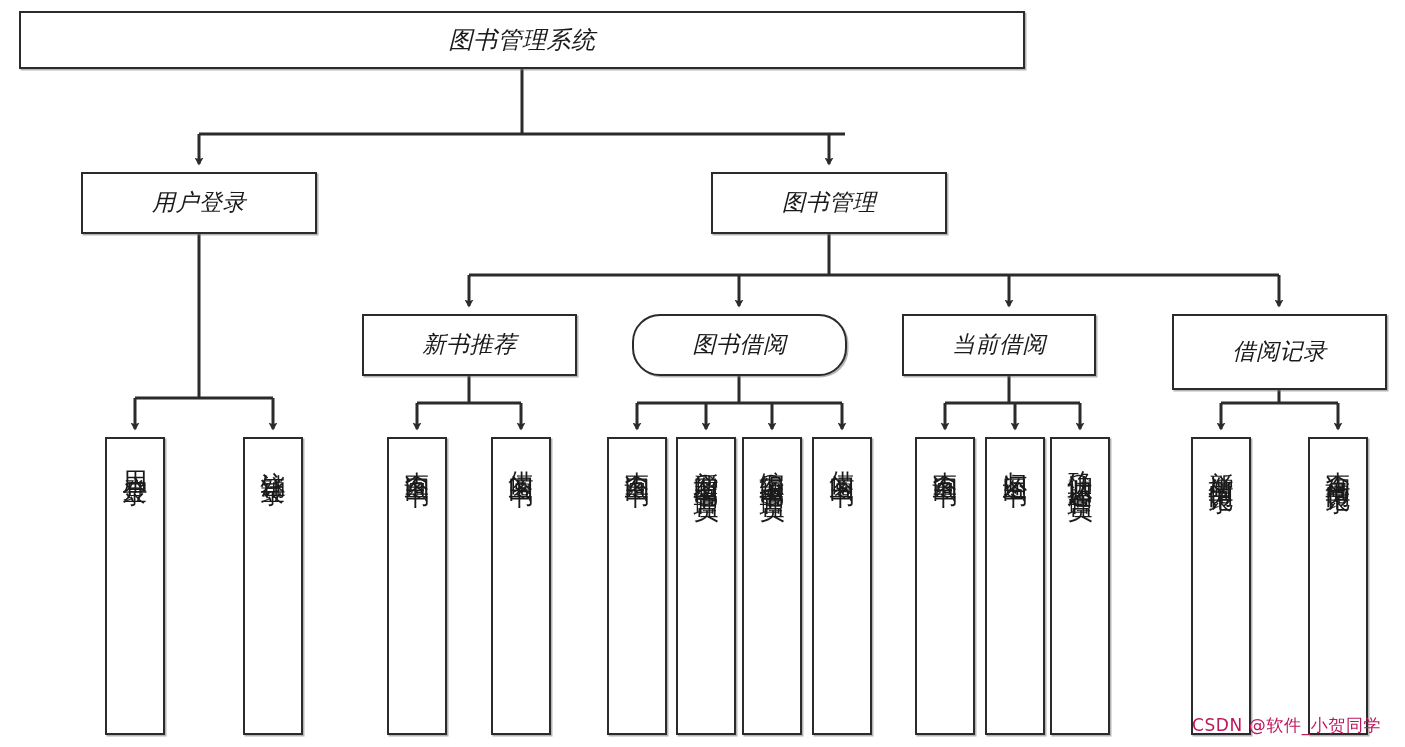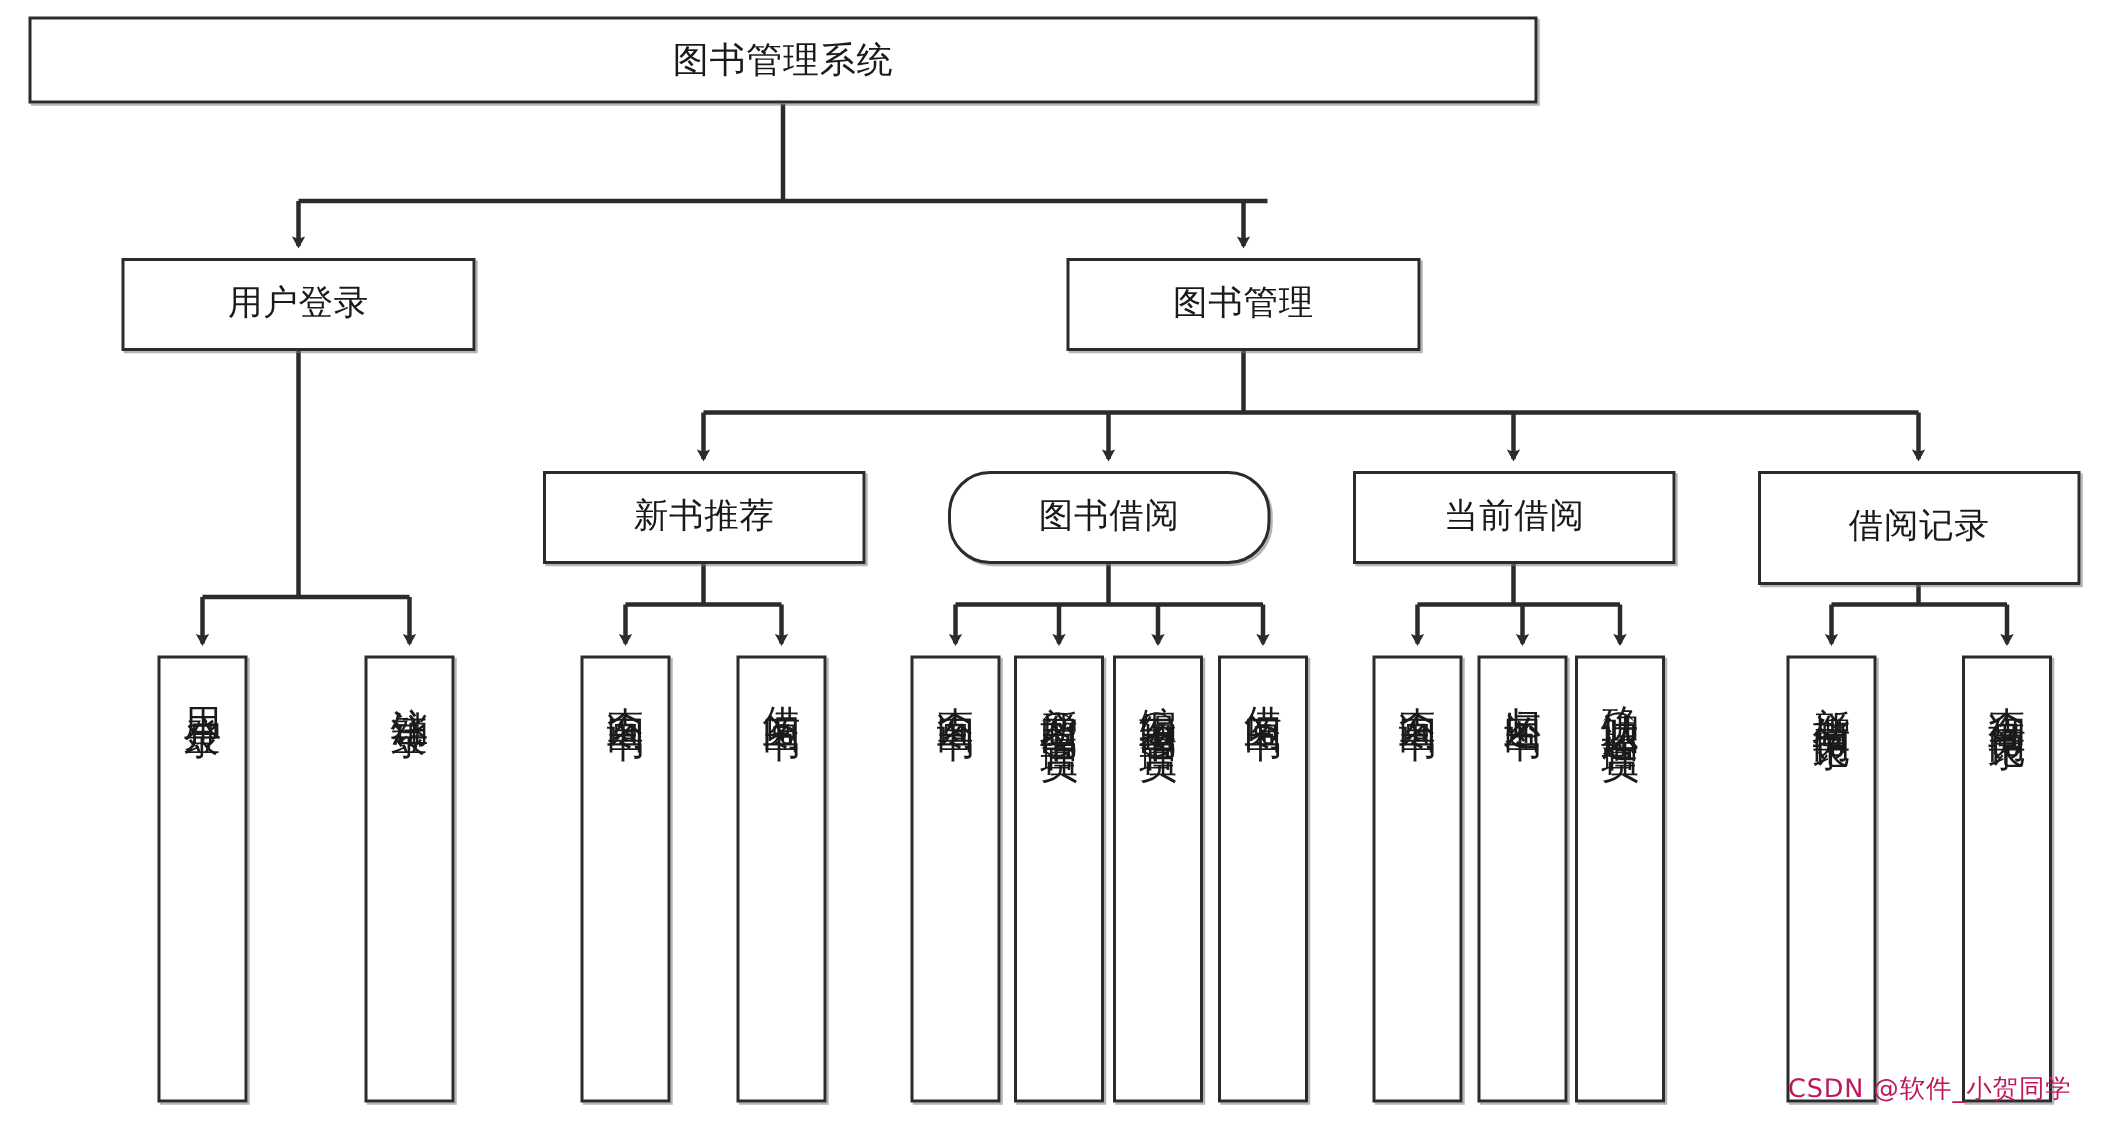--- a/index.html
+++ b/index.html
@@ -40,20 +40,21 @@
   }
   .node .node-label {
     display: block;
     text-align: center;
     line-height: 1.28;
     white-space: pre-line;
   }
   .node.horizontal .node-label {
     font-size: 23px;
     letter-spacing: 0.5px;
+    font-style: italic;
   }
   .node.root .node-label {
     font-size: 24px;
     letter-spacing: 0.5px;
   }
   .node.vertical {
     align-items: flex-start;
     justify-content: center;
     padding-top: 12px;
   }
@@ -141,21 +142,21 @@
   <div class="node horizontal" style="left:362px; top:314px; width:215px; height:62px;">
     <span class="node-label">新书推荐</span>
   </div>
 
   <div class="node horizontal" style="left:711px; top:172px; width:236px; height:62px;">
     <span class="node-label">图书管理</span>
   </div>
   <div class="node horizontal" style="left:632px; top:314px; width:215px; height:62px;border-radius:28px;">
     <span class="node-label">图书借阅</span>
   </div>
-  <div class="node horizontal" style="left:902px; top:314px; width:215px; height:62px;">
+  <div class="node horizontal" style="left:902px; top:314px; width:194px; height:62px;">
     <span class="node-label">当前借阅</span>
   </div>
   <div class="node horizontal" style="left:1172px; top:314px; width:215px; height:76px;">
     <span class="node-label">借阅记录</span>
   </div>
 
   <div class="node vertical" style="left:105px; top:437px; width:60px; height:298px;">
     <span class="node-label">用户登录</span>
   </div>
   <div class="node vertical" style="left:243px; top:437px; width:60px; height:298px;">

